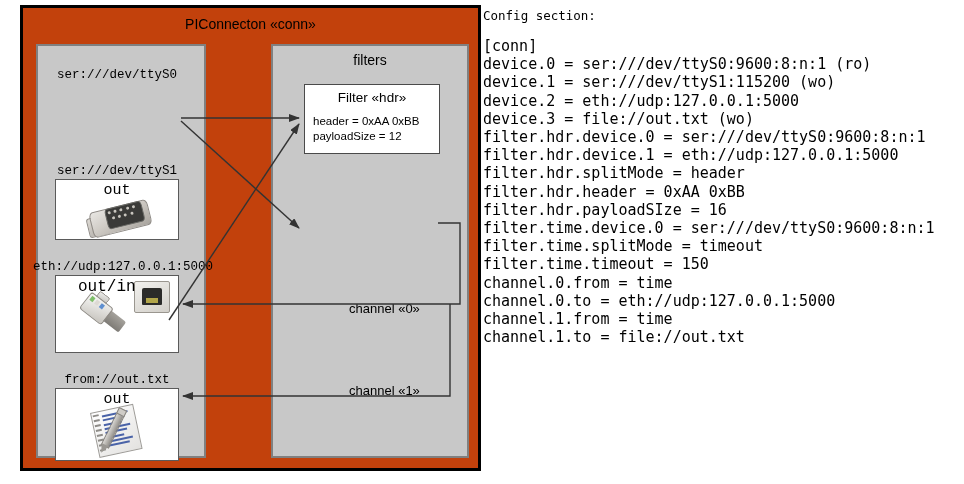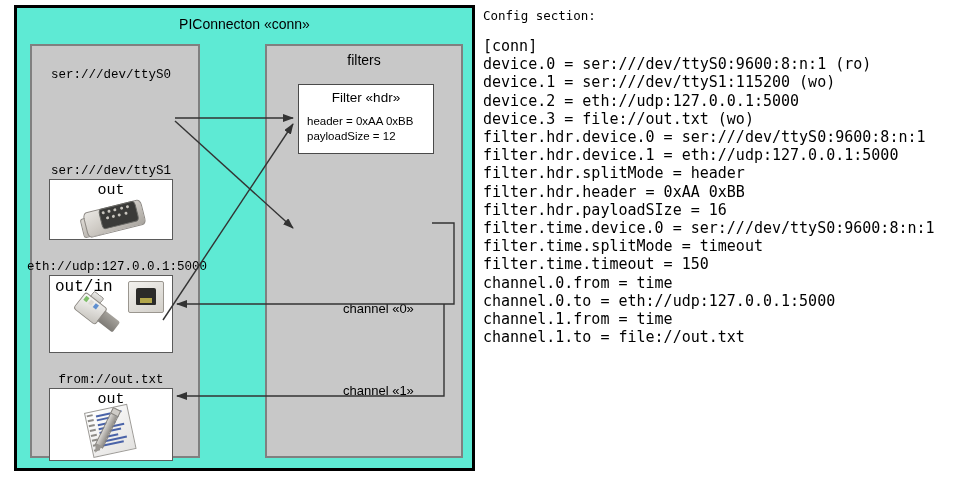--- a/index.html
+++ b/index.html
@@ -11,25 +11,25 @@
     width: 964px;
     height: 484px;
     position: relative;
     font-family: "Liberation Sans", sans-serif;
     overflow: hidden;
   }
 
   
   #diagram {
     position: absolute;
-    left: 14px;
+    left: 20px;
     top: 5px;
     width: 461px;
     height: 466px;
-    background: #5eead4;
+    background: #c2410c;
     border: 3px solid #000000;
     box-sizing: border-box;
   }
   #diagram-title {
     position: absolute;
     left: 0;
     top: 8px;
     width: 100%;
     text-align: center;
     font-size: 14px;
@@ -96,21 +96,21 @@
     top: 2px;
     left: 0;
     width: 100%;
     text-align: center;
     font-size: 15px;
     color: #000;
     z-index: 3;
   }
   .device-dir.left {
     text-align: left;
-    padding-left: 5px;
+    padding-left: 22px;
     font-size: 16px;
   }
 
   
   .icon-serial {
     position: absolute;
     left: 30px;
     top: 20px;
     width: 66px;
     height: 34px;

